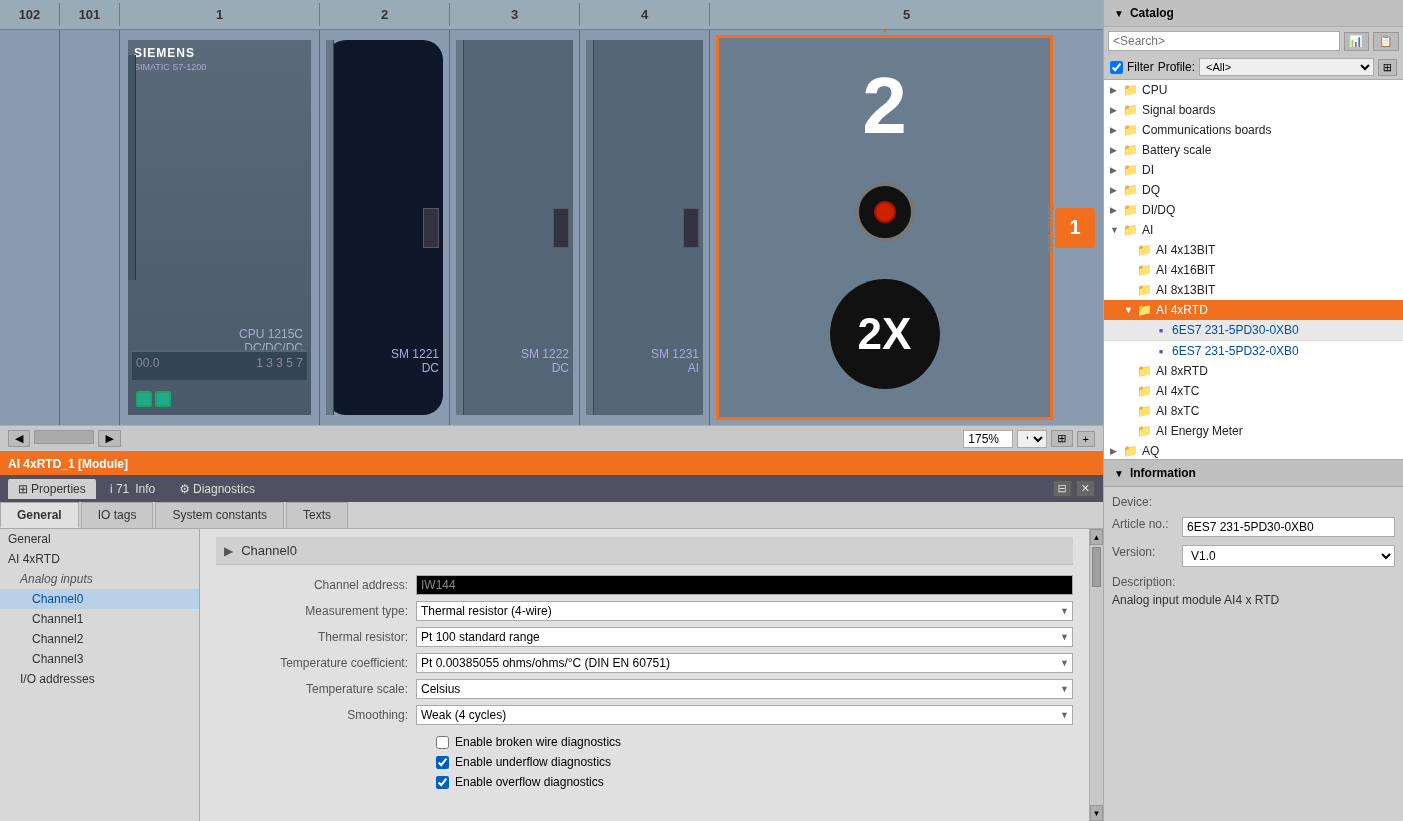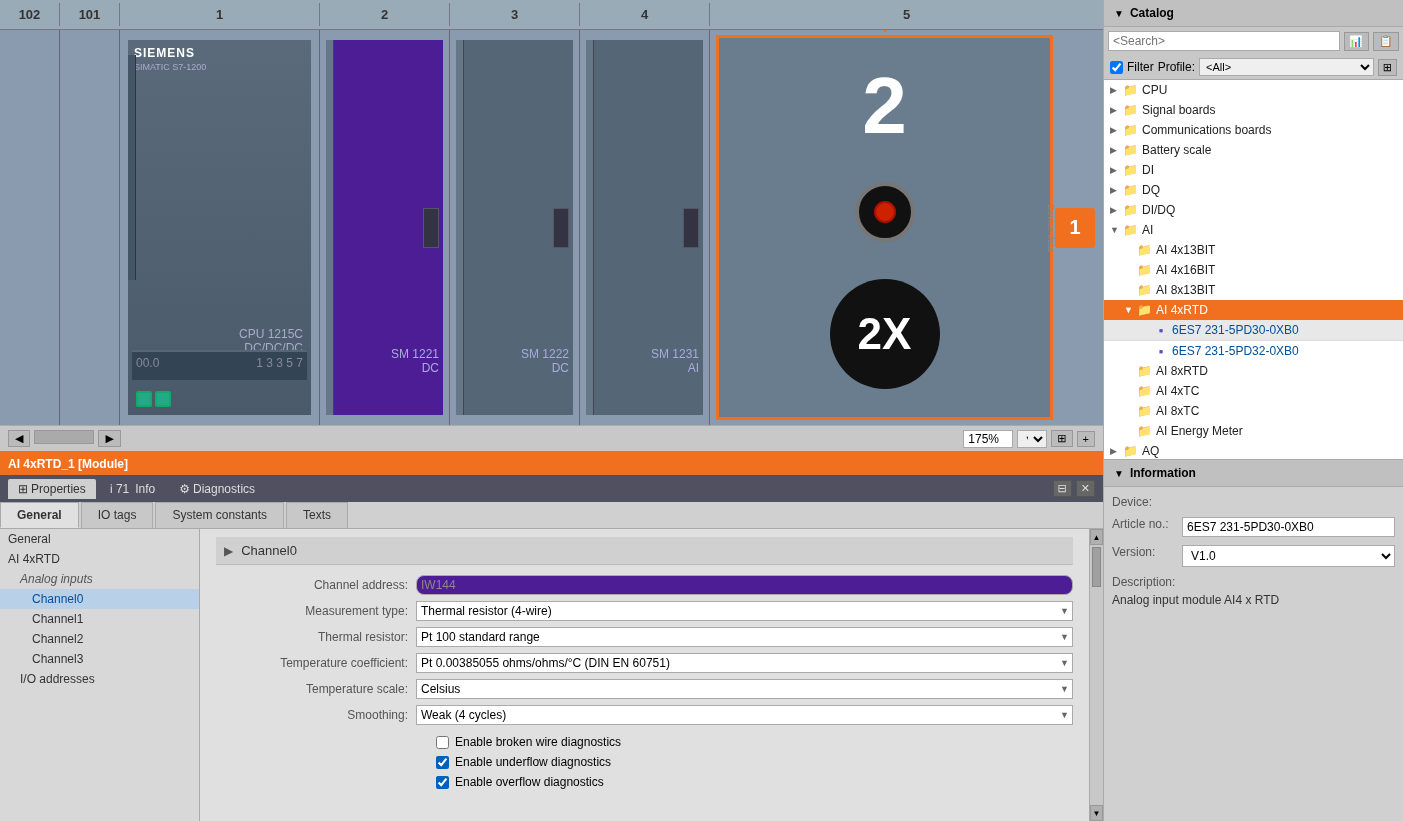--- a/index.html
+++ b/index.html
@@ -104,21 +104,21 @@
           </div>
           <div style="position:absolute; bottom:8px; left:8px; display:flex; gap:3px;">
             <div style="width:16px; height:16px; background:#2a8; border:2px solid #1a6; border-radius:2px;"></div>
             <div style="width:16px; height:16px; background:#2a8; border:2px solid #1a6; border-radius:2px;"></div>
           </div>
           <div style="position:absolute; left:0; top:15px; width:8px; height:60%; background:#445566; border-right:1px solid #334;"></div>
         </div>
       </div>
 
       <div style="width:130px; border-right:1px solid #667; background:#8a9bb0; position:relative;">
-        <div style="position:absolute; top:10px; left:6px; right:6px; bottom:10px; background:#4c1d95; padding:0;">
+        <div style="position:absolute; top:10px; left:6px; right:6px; bottom:10px; background:#0f172a; padding:0;border-radius:20px;">
           <div style="position:absolute; left:0; top:0; bottom:0; width:8px; background:#667788; border-right:1px solid #445;"></div>
           <div style="position:absolute; bottom:40px; right:4px; color:#aad; font-size:8px; text-align:right;">
             <div>SM 1221</div>
             <div>DC</div>
           </div>
           <div style="position:absolute; right:4px; top:50%; transform:translateY(-50%); background:#334; width:16px; height:40px; border:1px solid #556;"></div>
         </div>
       </div>
 
       <div style="width:130px; border-right:1px solid #667; background:#8a9bb0; position:relative;">
@@ -232,21 +232,21 @@
         <div style="flex:1; background:#e0e0e0; overflow-y:auto; padding:8px 16px;">
 
           <div class="channel-header">
             <span class="channel-arrow">▶</span>
             <span class="channel-title">Channel0</span>
           </div>
 
           <div class="form-row">
             <span class="form-label">Channel address:</span>
             <div class="form-control">
-              <input type="text" class="form-input" style="background: #4c1d95; color: rgb(136, 136, 136); border-radius: 8px;" readonly="" value="IW144">
+              <input type="text" class="form-input" style="background: #000000; color: rgb(136, 136, 136);" readonly="" value="IW144">
             </div>
           </div>
           <div class="form-row">
             <span class="form-label">Measurement type:</span>
             <div class="select-wrapper form-control">
               <select class="form-select">
                 <option>Thermal resistor (4-wire)</option>
               </select>
             </div>
           </div>

